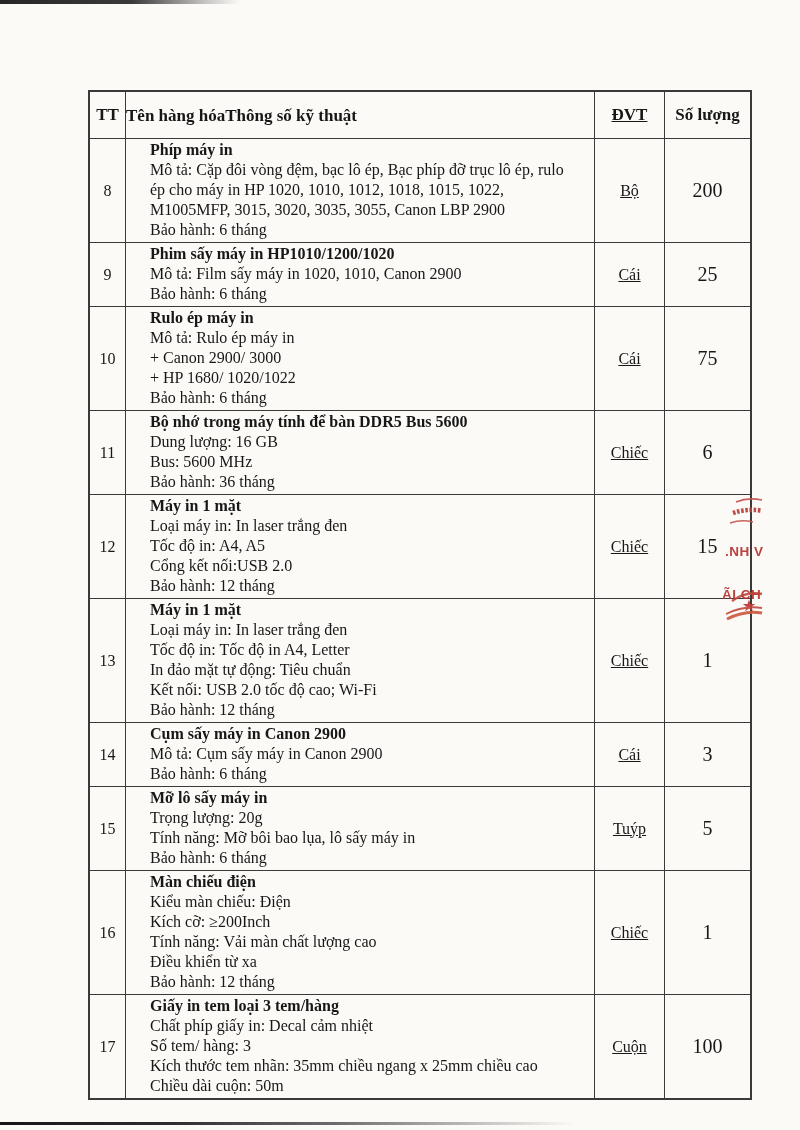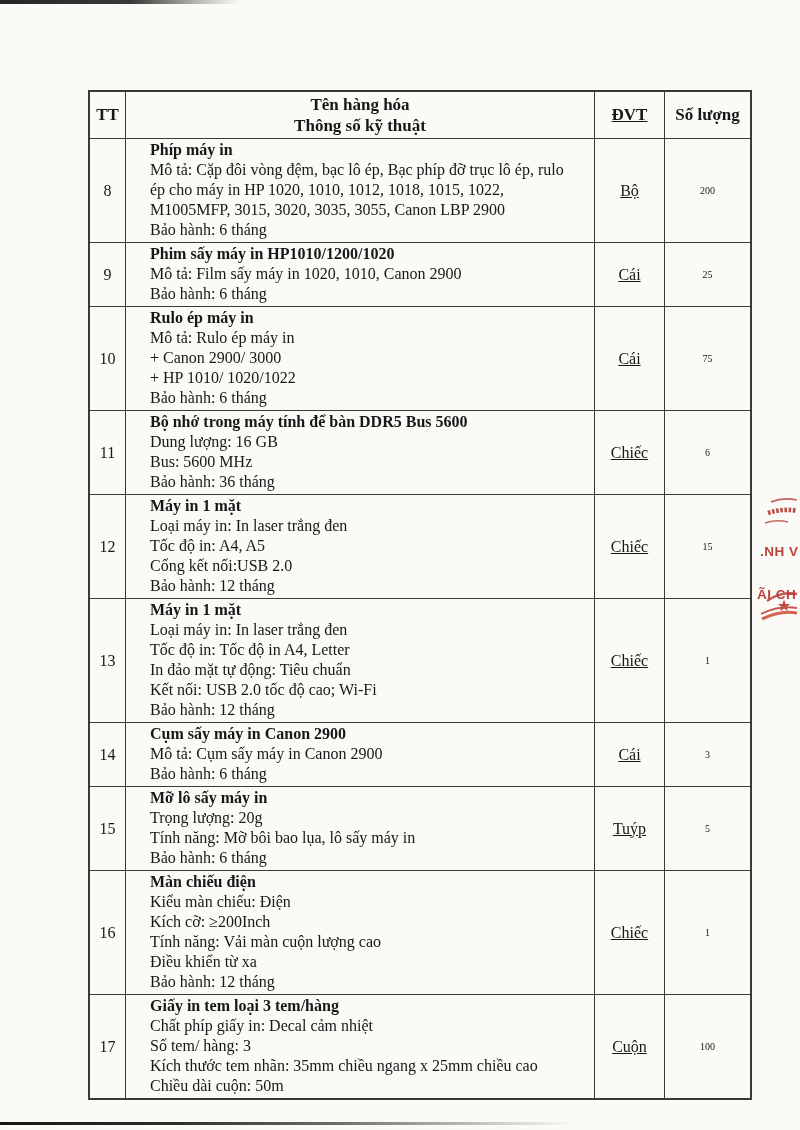--- a/index.html
+++ b/index.html
@@ -24,28 +24,28 @@
     border:2px solid #3a3a3a;background:transparent;
   }
   .trow{display:flex;border-top:1.6px solid #3a3a3a;}
   .trow.head{border-top:none;height:46px;}
   .cell{box-sizing:border-box;}
   .c-tt{width:35px;display:flex;align-items:center;justify-content:center;font-size:16px;}
   .c-name{width:470px;border-left:1.6px solid #3a3a3a;border-right:1.6px solid #3a3a3a;
           padding:1px 5px 2px 24px;overflow:hidden;}
   .c-dvt{width:70px;display:flex;align-items:center;justify-content:center;
          border-right:1.6px solid #3a3a3a;font-size:16px;text-decoration:underline;}
-  .c-qty{flex:1;display:flex;align-items:center;justify-content:center;font-size:10px;}
+  .c-qty{flex:1;display:flex;align-items:center;justify-content:center;font-size:20px;}
   .head .cell{font-weight:bold;font-size:17px;}
-  .head .c-name{display:flex;flex-direction:column;align-items:center;justify-content:center;
+  .head .c-name{display:flex;flex-direction:row;align-items:center;justify-content:flex-start;
                 line-height:21px;padding:0;}
   .title{font-weight:bold;}
   .title,.line{font-size:16px;line-height:20px;white-space:nowrap;}
   
-  .stamp{position:absolute;left:735px;top:496px;width:64px;height:140px;overflow:hidden;opacity:.92;}
+  .stamp{position:absolute;left:700px;top:496px;width:64px;height:140px;overflow:hidden;opacity:.92;}
   .stamp svg{position:absolute;left:0;top:0;}
   .st-line{position:absolute;font-family:"Liberation Sans","DejaVu Sans",sans-serif;
            font-weight:bold;font-size:13.5px;color:#b5322d;letter-spacing:.5px;white-space:nowrap;}
   .st-line.l1{left:25px;top:48px;}
   .st-line.l2{left:22px;top:63px;margin-top:28px;}
 </style>
 </head>
 <body>
 
 <div class="scan-bar-top"></div>
@@ -83,21 +83,21 @@
         </div>
     <div class="cell c-dvt">Cái</div>
     <div class="cell c-qty">25</div>
   </div>
       <div class="trow">
     <div class="cell c-tt">10</div>
     <div class="cell c-name">
       <div class="title">Rulo ép máy in</div>
     <div class="line">Mô tả: Rulo ép máy in</div>
           <div class="line">+ Canon 2900/ 3000</div>
-          <div class="line">+ HP 1010/ 1020/1022</div>
+          <div class="line">+ HP 1680/ 1020/1022</div>
           <div class="line">Bảo hành: 6 tháng</div>
         </div>
     <div class="cell c-dvt">Cái</div>
     <div class="cell c-qty">75</div>
   </div>
       <div class="trow">
     <div class="cell c-tt">11</div>
     <div class="cell c-name">
       <div class="title">Bộ nhớ trong máy tính để bàn DDR5 Bus 5600</div>
     <div class="line">Dung lượng: 16 GB</div>
@@ -152,21 +152,21 @@
         </div>
     <div class="cell c-dvt">Tuýp</div>
     <div class="cell c-qty">5</div>
   </div>
       <div class="trow">
     <div class="cell c-tt">16</div>
     <div class="cell c-name">
       <div class="title">Màn chiếu điện</div>
     <div class="line">Kiểu màn chiếu: Điện</div>
           <div class="line">Kích cỡ: ≥200Inch</div>
-          <div class="line">Tính năng: Vải màn cuộn lượng cao</div>
+          <div class="line">Tính năng: Vải màn chất lượng cao</div>
           <div class="line">Điều khiển từ xa</div>
           <div class="line">Bảo hành: 12 tháng</div>
         </div>
     <div class="cell c-dvt">Chiếc</div>
     <div class="cell c-qty">1</div>
   </div>
       <div class="trow">
     <div class="cell c-tt">17</div>
     <div class="cell c-name">
       <div class="title">Giấy in tem loại 3 tem/hàng</div>

